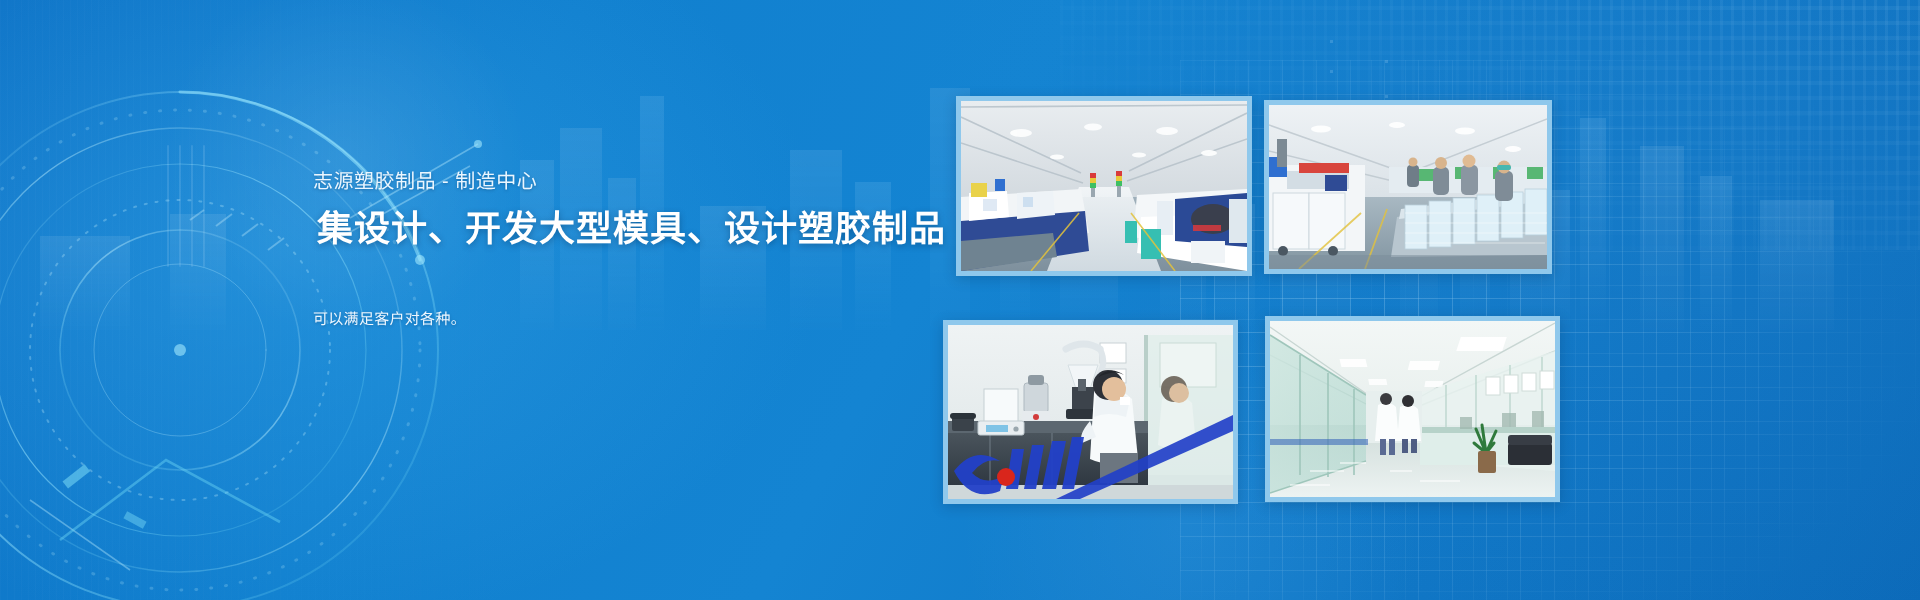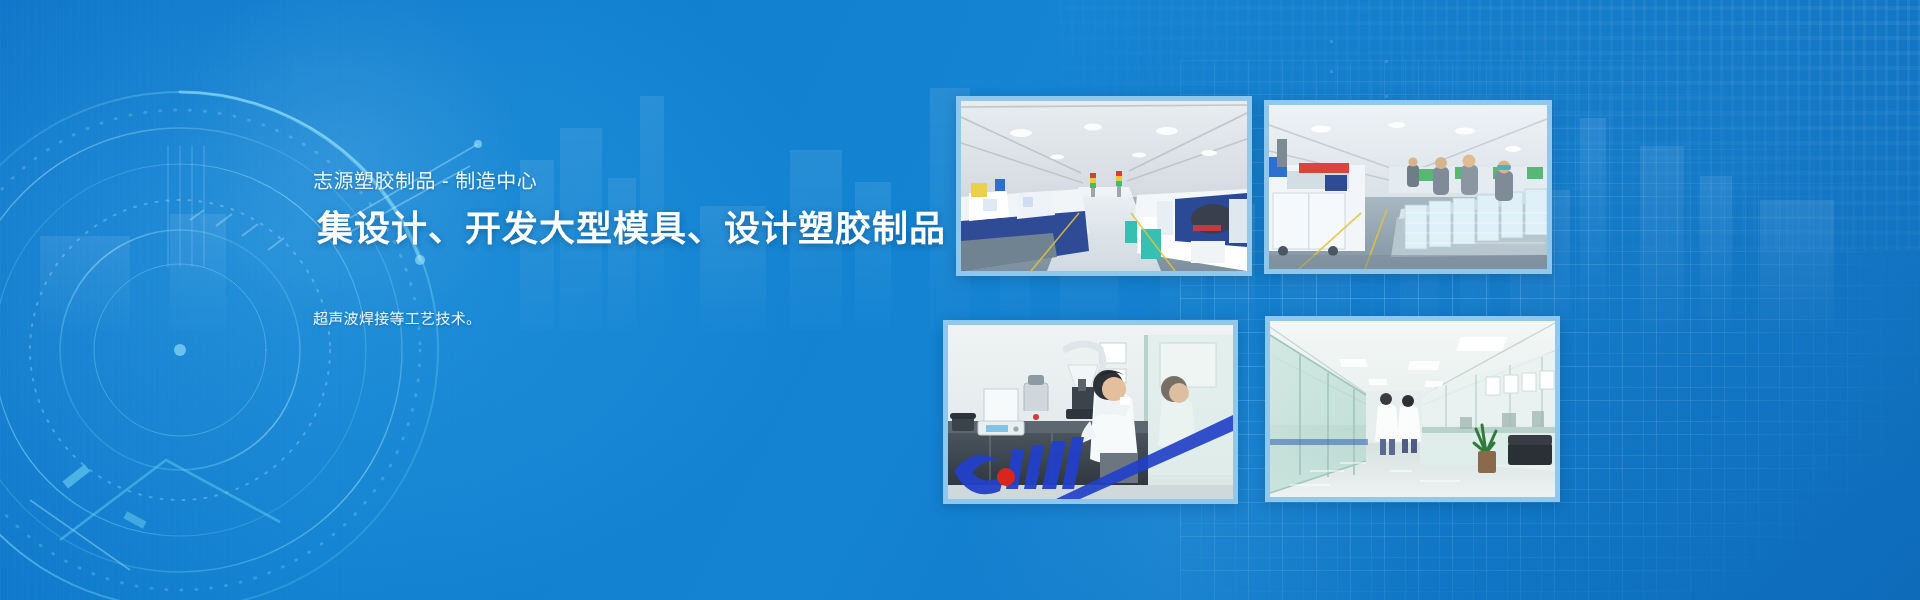--- a/index.html
+++ b/index.html
@@ -225,21 +225,21 @@
       </g>
       <rect x="182" y="402" width="28" height="9" transform="rotate(-38 196 406)" fill="#7fe0f8" fill-opacity="0.55"></rect>
       <rect x="244" y="446" width="22" height="8" transform="rotate(28 255 450)" fill="#7fe0f8" fill-opacity="0.45"></rect>
     </svg>
   </div>
 
   <div class="copy">
     <div class="eyebrow">志源塑胶制品 - 制造中心</div>
     <h1 class="headline">集设计、开发大型模具、设计塑胶制品</h1>
     <div class="desc">
-      <p>超声波焊接等工艺技术。</p>
+      <p>可以满足客户对各种。</p>
     </div>
   </div>
 
   <div class="photos">
 
     <div class="frame p1">
       <div class="ph">
         <svg viewBox="0 0 286 170" preserveAspectRatio="none" aria-hidden="true">
           <defs>
             <linearGradient id="f1ceil" x1="0" y1="0" x2="0" y2="1">

